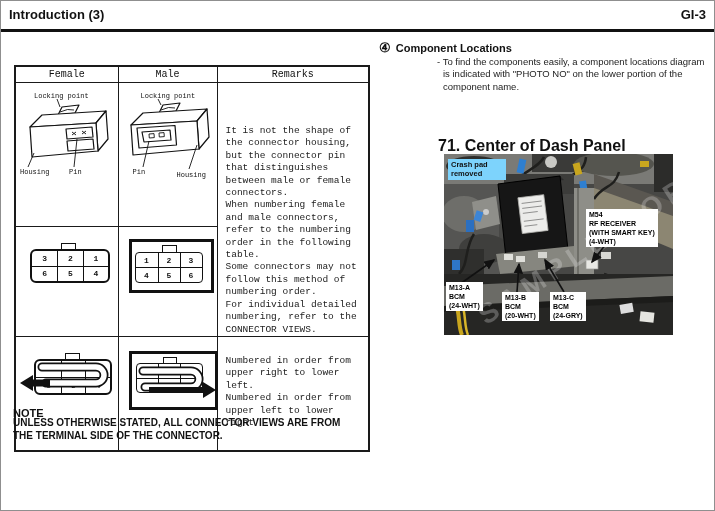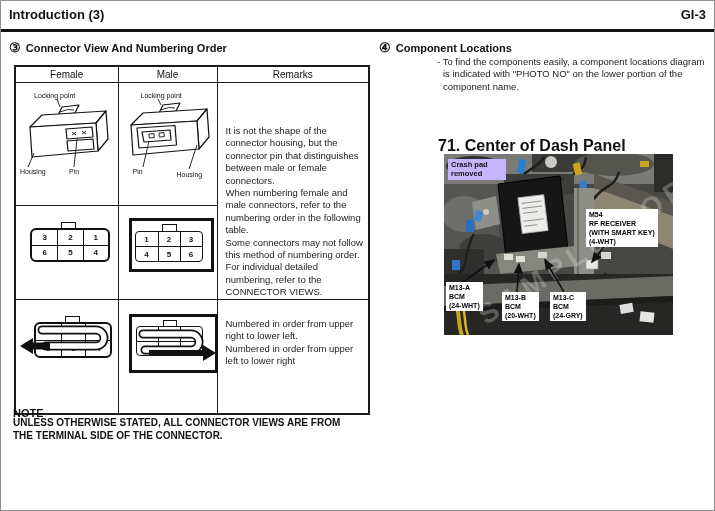--- a/index.html
+++ b/index.html
@@ -15,21 +15,21 @@
   .hdr-title{left:8px;top:6px;font-size:13px;font-weight:bold;}
   .hdr-page{right:8px;top:6px;font-size:13px;font-weight:bold;text-align:right;}
   .hdr-rule{left:0;top:28px;width:713px;height:3px;background:#111;}
 
   
   .sec-head{font-size:11px;font-weight:bold;}
   .sec-head .circ{font-size:13px;font-weight:bold;margin-right:2px;}
 
   
   table.ctab{position:absolute;left:13px;top:64px;border-collapse:collapse;table-layout:fixed;}
-  table.ctab,.ctab th,.ctab td{border:1px solid #1a1a1a;}
+  table.ctab,.ctab th,.ctab td{border:1px solid #1a1a1a;font-family:Liberation Mono, monospace;}
   table.ctab{border:2px solid #1a1a1a;}
   .ctab th{height:15px;font-size:10px;font-weight:normal;padding:0;}
   .ctab td{padding:0;position:relative;vertical-align:top;}
   .col-f{width:103px;}.col-m{width:99px;}.col-r{width:152px;}
   .r1 td{height:114px;}.r2 td{height:87px;}.r3 td{height:95px;}
   .remarks-cell{font-size:9.5px;line-height:12.4px;padding:42px 5px 0 8px !important;color:#222;}
   .remarks3{font-size:9.5px;line-height:12.4px;padding:18px 5px 0 8px !important;color:#222;}
 
   .draw-label{position:absolute;font-size:7px;color:#111;}
   svg.linework{position:absolute;left:0;top:0;}
@@ -48,38 +48,34 @@
 
   
   .note-title{left:12px;top:395px;font-size:11px;font-weight:bold;margin-top:11px;}
   .note-body{left:12px;top:416px;width:340px;font-size:10px;font-weight:bold;line-height:12.6px;}
 
   
   .bullets{left:388px;top:55px;width:322px;font-size:9.5px;line-height:12.3px;color:#222;}
   .bullets .b{text-indent:-6px;padding-left:6px;margin-left:48px;}
   .photo-title{left:437px;top:136px;font-size:16px;font-weight:bold;}
   .photo{left:443px;top:153px;width:229px;height:181px;background:#474745;overflow:hidden;}
-  .photo-tag{position:absolute;left:4px;top:5px;width:52px;background:#c4b5fd;color:#111;
+  .photo-tag{position:absolute;left:4px;top:5px;width:52px;background:#7dd3fc;color:#111;
     font-size:7.5px;line-height:1.25;padding:1px 3px;font-weight:600;}
   .callout{position:absolute;background:#fff;color:#000;font-size:7px;font-weight:bold;
     line-height:1.3;padding:1px 3px;}
 </style>
 </head>
 <body>
 
 <div id="page">
 
   <div class="abs hdr-title">Introduction (3)</div>
   <div class="abs hdr-page">GI-3</div>
   <div class="abs hdr-rule"></div>
 
-  <div class="abs sec-head" style="left:8px;top:39px;">
-    <span class="circ">③</span>
-    <span>Connector View And Numbering Order</span>
-  </div>
 
   <table class="ctab">
     <colgroup>
         <col class="col-f">
         <col class="col-m">
         <col class="col-r">
       </colgroup>
     <tbody>
         <tr>
       <th>Female</th>

